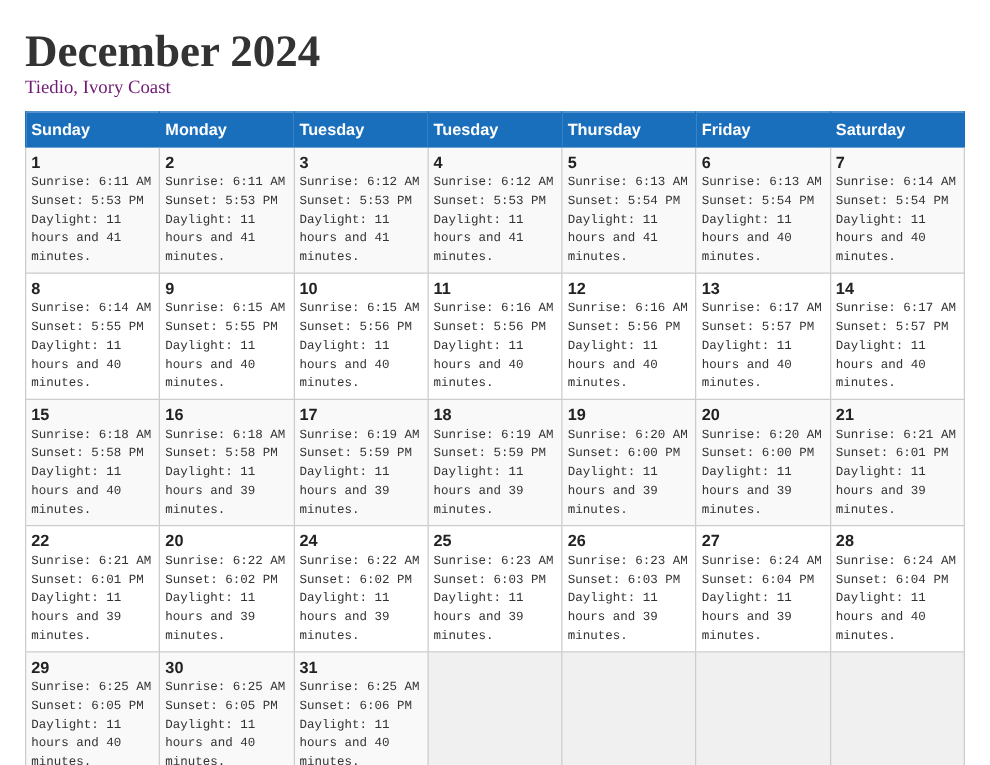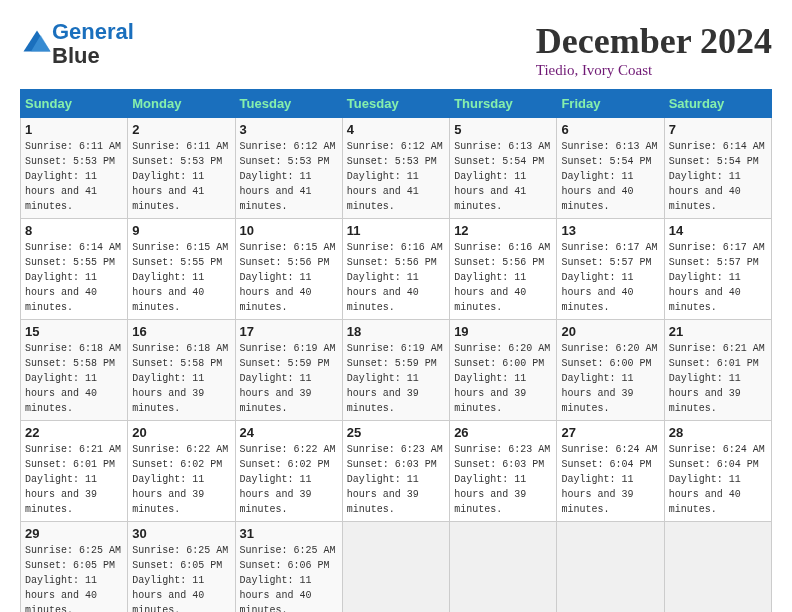--- a/index.html
+++ b/index.html
@@ -46,21 +46,21 @@
       font-size: 15px;
       color: #701a75;
     }
     .calendar {
       width: 100%;
       border-collapse: collapse;
       font-size: 11px;
     }
     .calendar th {
       background: #1a6fbd;
-      color: #86efac;
+      color: #ffffff;
       padding: 6px 4px;
       text-align: left;
       font-size: 13px;
       font-weight: bold;
       border: 1px solid #1a6fbd;
     }
     .calendar td {
       vertical-align: top;
       border: 1px solid #ccc;
       padding: 4px;
@@ -88,33 +88,20 @@
       font-family: Liberation Mono, monospace;
     }
     .empty-cell {
       background: #f0f0f0 !important;
     }
   </style>
 </head>
 <body>
 
 <div class="header">
-  <div class="logo">
-    <div>
-      <svg class="logo-icon" viewBox="0 0 40 35">
-        <polygon points="20,2 38,30 2,30" fill="#1a6fbd"></polygon>
-        <polygon points="25,8 38,30 12,30" fill="#4a9fe0" opacity="0.6"></polygon>
-      </svg>
-    </div>
-    <div>
-      <div class="logo-text">
-        <span>General</span><br><span style="color:#333">Blue</span>
-      </div>
-    </div>
-  </div>
   <div class="title-block">
     <div class="month-title">December 2024</div>
     <div class="location">Tiedio, Ivory Coast</div>
   </div>
 </div>
 
 <table class="calendar">
   <thead>
     <tr>
       <th>Sunday</th>

